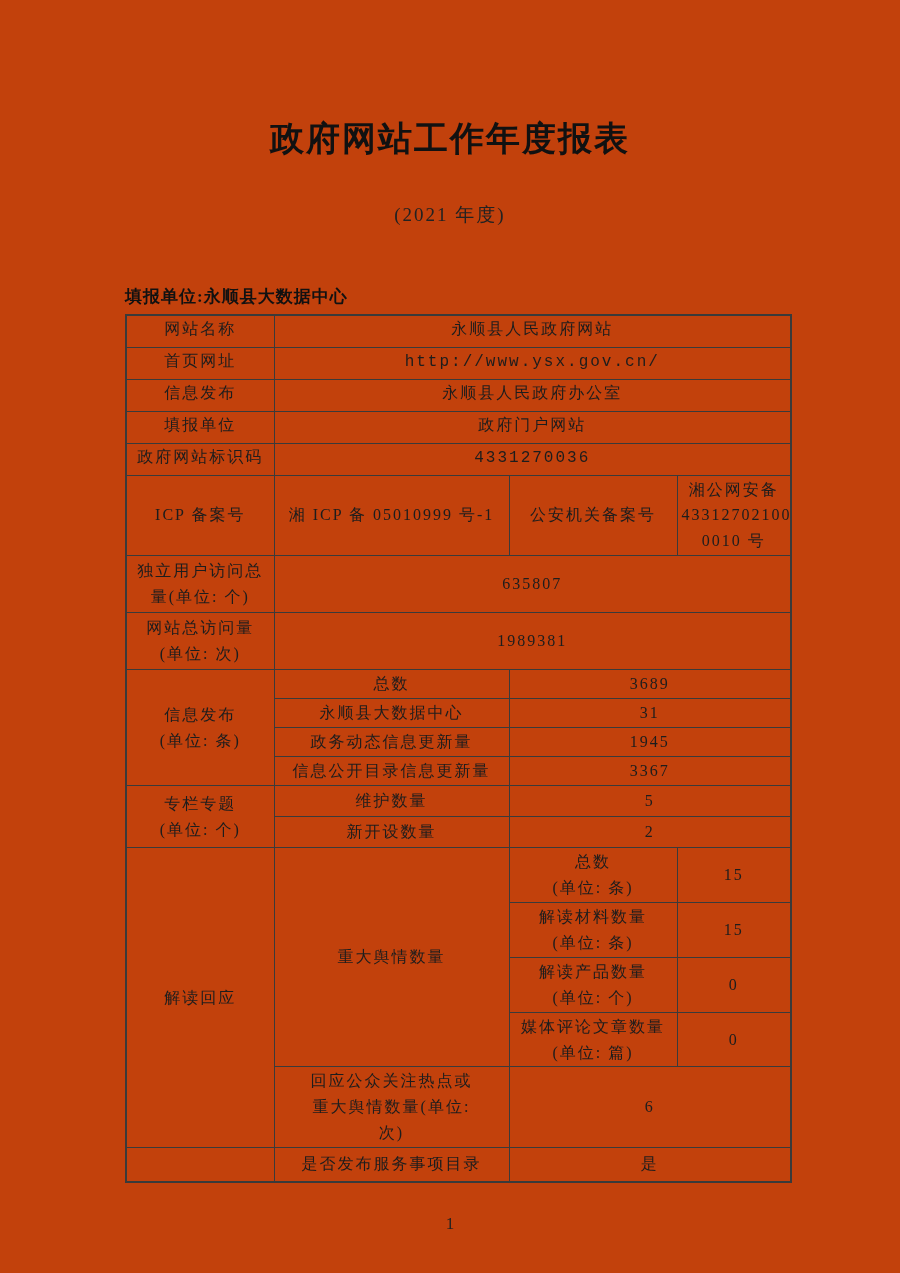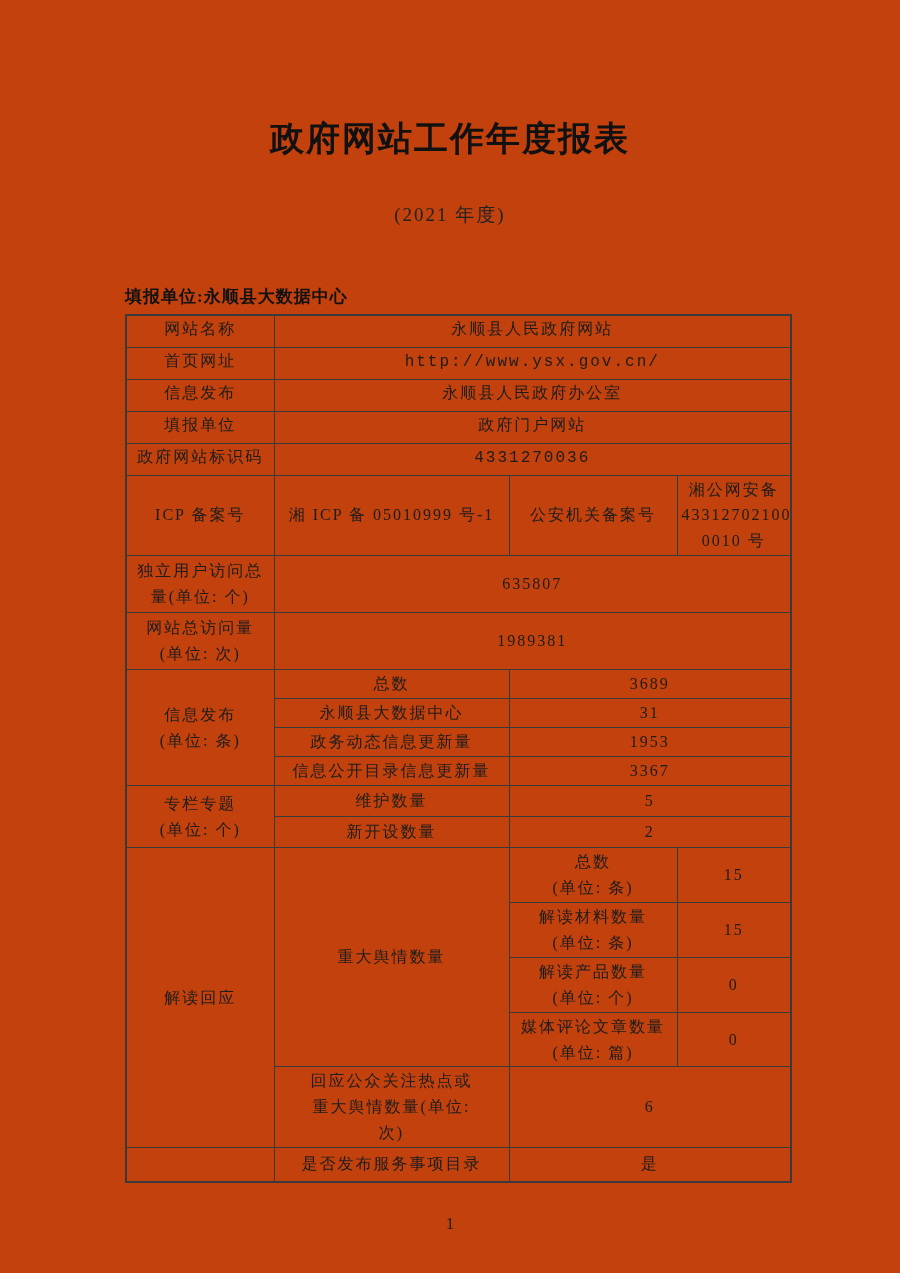--- a/index.html
+++ b/index.html
@@ -132,21 +132,21 @@
 (单位: 条)</td>
         <td>总数</td>
         <td colspan="2">3689</td>
       </tr>
       <tr class="h29">
         <td>永顺县大数据中心</td>
         <td colspan="2">31</td>
       </tr>
       <tr class="h29">
         <td>政务动态信息更新量</td>
-        <td colspan="2">1953</td>
+        <td colspan="2">1945</td>
       </tr>
       <tr class="h29">
         <td>信息公开目录信息更新量</td>
         <td colspan="2">3367</td>
       </tr>
 
       <tr class="h31">
         <td rowspan="2">专栏专题
 (单位: 个)</td>
         <td>维护数量</td>

